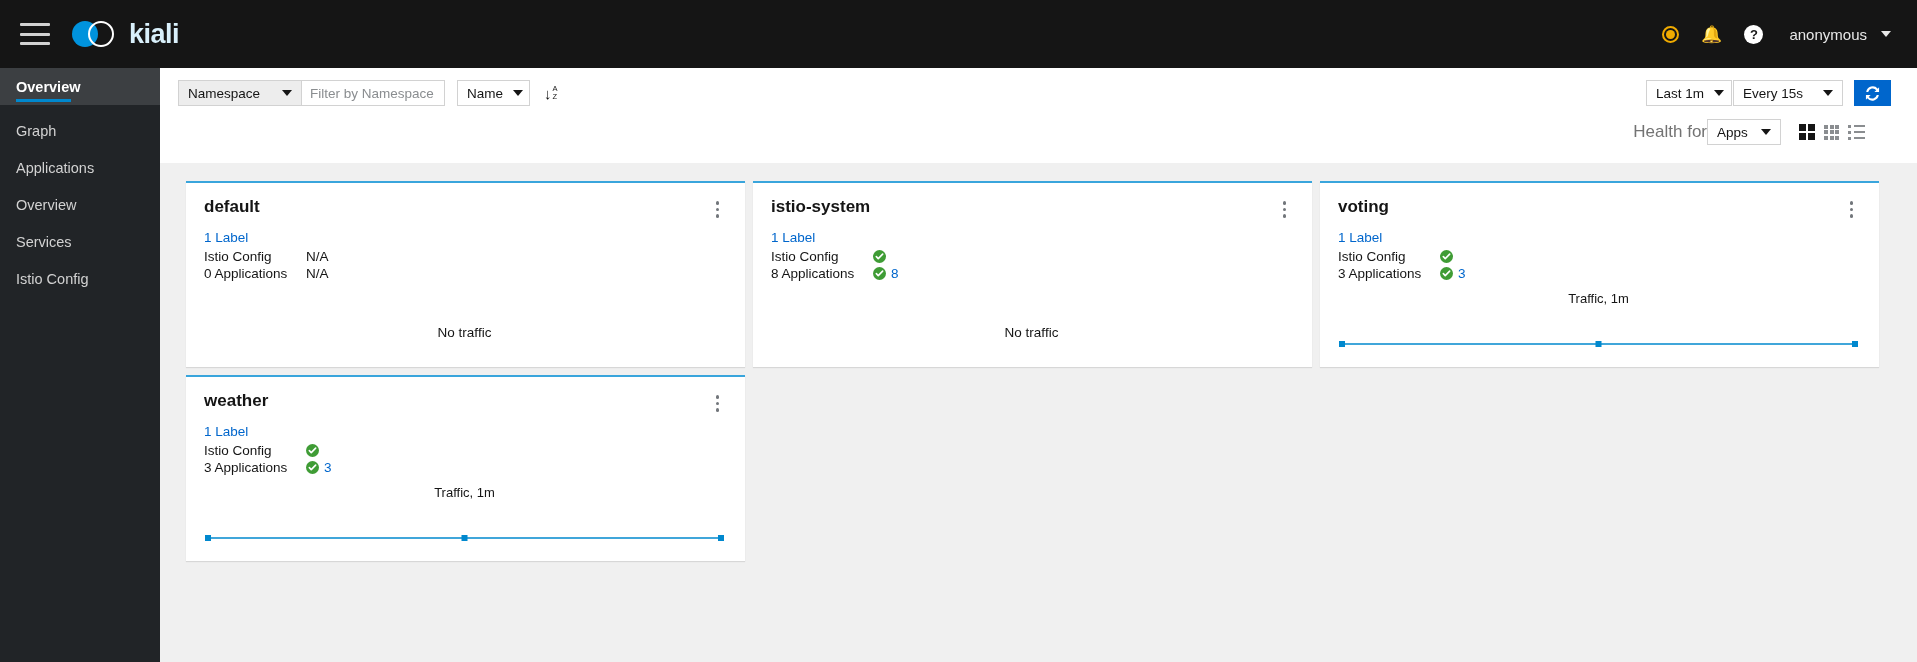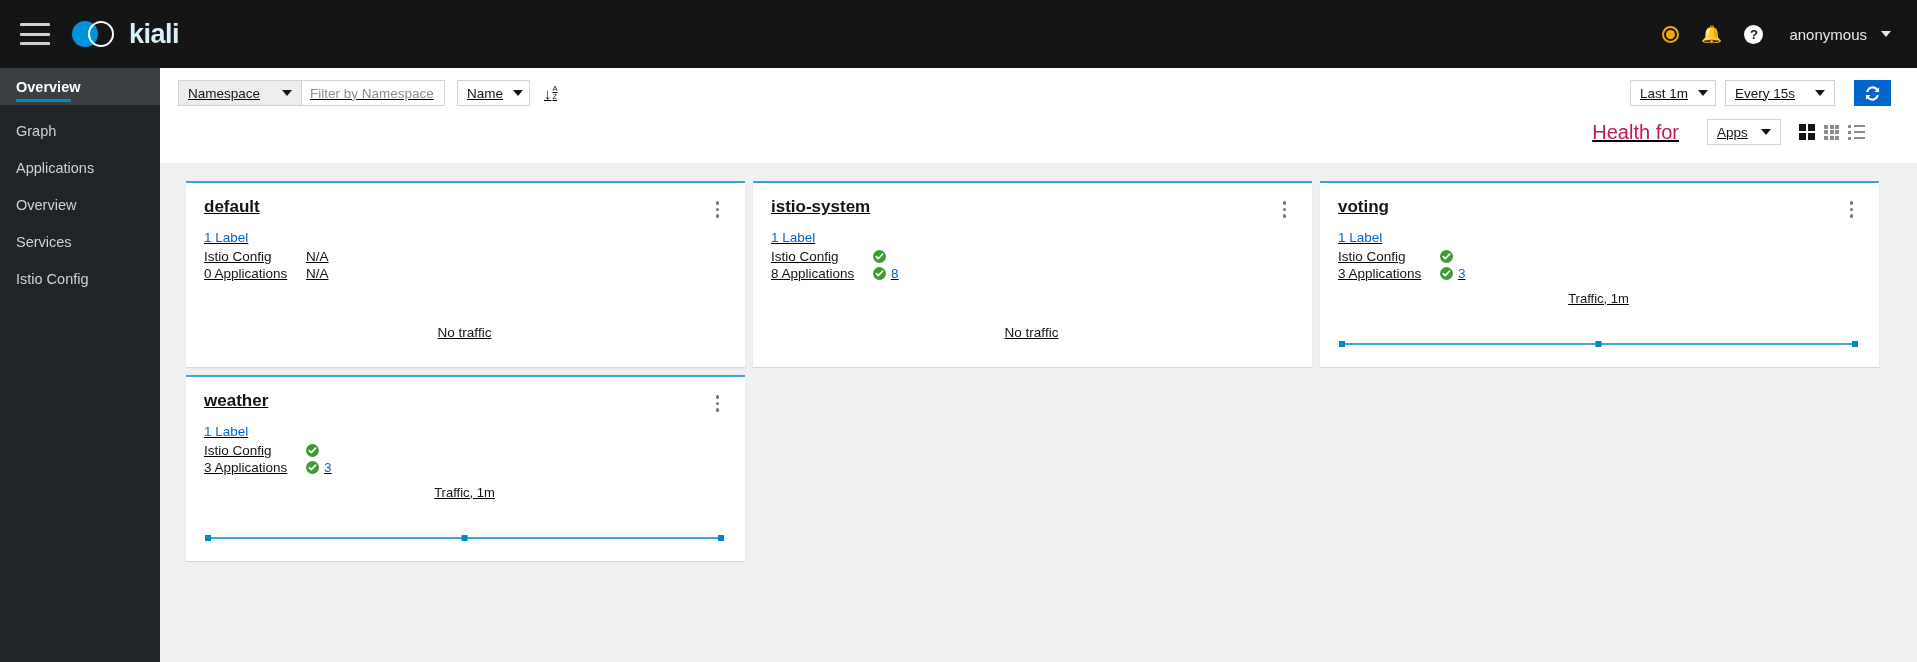--- a/index.html
+++ b/index.html
@@ -64,21 +64,21 @@
     height: 37px; display: flex; align-items: center; padding-left: 16px;
     color: #d2d2d2; font-size: 14.5px; cursor: pointer; position: relative;
   }
   .nav-item.active { background: #3c3f42; color: #ffffff; font-weight: bold; }
   .nav-item.active::after {
     content: ""; position: absolute; left: 16px; bottom: 3px; width: 55px; height: 3px;
     background: #0088ce;
   }
 
   
-  .main { flex: 1; display: flex; flex-direction: column; background: #ffffff; min-width: 0; text-decoration: underline; }
+  .main { flex: 1; display: flex; flex-direction: column; background: #ffffff; min-width: 0; }
 
   .toolbar {
     background: #ffffff; padding: 12px 26px 0 18px;
     display: flex; align-items: flex-start; flex-wrap: wrap;
   }
   .toolbar-row { display: flex; align-items: center; width: 100%; }
   .filter-group { display: flex; align-items: center; }
   .select-box {
     height: 26px; border: 1px solid #d2d2d2; background: #ededed;
     display: flex; align-items: center; gap: 10px; padding: 0 9px;
@@ -97,33 +97,33 @@
   }
   .ns-input::placeholder { color: #8a8d90; }
   .name-select { width: 73px; margin-left: 12px; }
   .sort-btn {
     margin-left: 14px; display: flex; align-items: center; gap: 1px;
     cursor: pointer; color: #151515;
   }
   .sort-btn .arrow { font-size: 15px; line-height: 1; }
   .sort-btn .az { display: flex; flex-direction: column; font-size: 7.5px; line-height: 8px; }
 
-  .toolbar-right { margin-left: auto; display: flex; align-items: flex-start; gap: 8px; }
+  .toolbar-right { margin-left: auto; display: flex; align-items: flex-start; gap: 0; }
   .time-select { width: 86px; }
   .interval-select { width: 110px; margin-left: 1px; }
   .refresh-btn {
     width: 37px; height: 26px; background: #0066cc; margin-left: 11px;
     display: flex; align-items: center; justify-content: center; cursor: pointer;
   }
 
   .health-row {
     display: flex; align-items: center; justify-content: flex-end;
     padding: 13px 26px 0 0; width: 100%;
   }
-  .health-label { font-size: 20px; color: #be185d; margin-right: 28px; }
+  .health-label { font-size: 17px; color: #737373; margin-right: 0; }
   .apps-select { width: 74px; }
   .view-icons { display: flex; align-items: center; gap: 9px; margin-left: 18px; }
   .vi { display: grid; gap: 2px; cursor: pointer; }
   .vi.expand { grid-template-columns: repeat(2, 7px); grid-template-rows: repeat(2, 7px); }
   .vi.expand i { background: #151515; display: block; }
   .vi.compact { grid-template-columns: repeat(3, 4px); grid-template-rows: repeat(3, 4px); gap: 1.5px; }
   .vi.compact i { background: #8a8d90; display: block; }
   .vi.list { display: flex; flex-direction: column; gap: 3px; }
   .vi.list .ln { display: flex; align-items: center; gap: 3px; }
   .vi.list .ln b { width: 3px; height: 3px; background: #8a8d90; display: block; }

